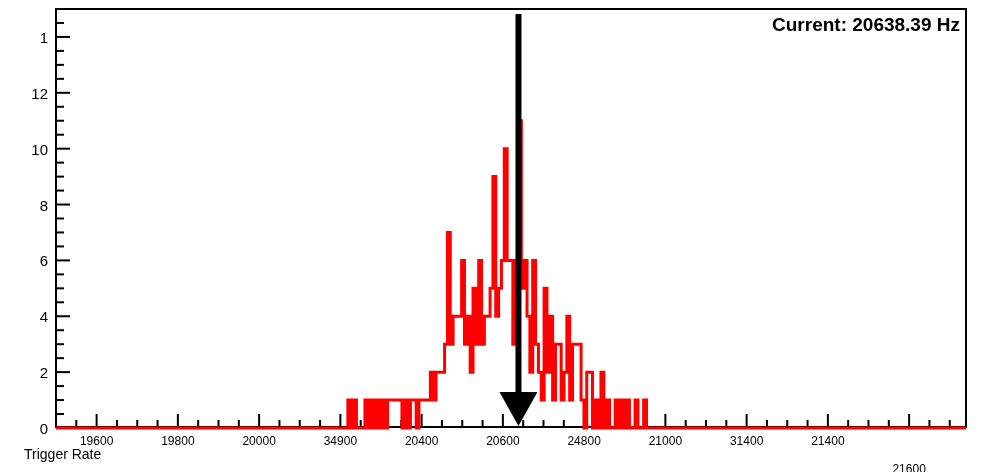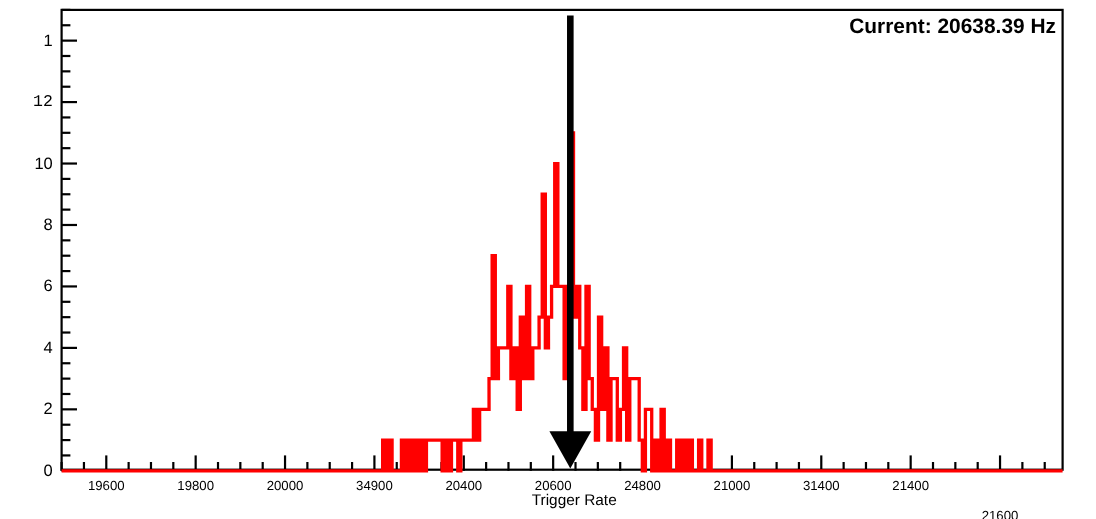--- a/index.html
+++ b/index.html
@@ -13,21 +13,21 @@
 
   
   #plotsvg{position:absolute;left:0;top:0;width:996px;height:472px;}
 
   
   #title{position:absolute;right:36px;top:14px;
          font-size:19px;font-weight:bold;color:#000;letter-spacing:0px;
          white-space:nowrap;}
 
   
-  #xtitle{position:absolute;left:0;top:446px;width:996px;text-align:center;
+  #xtitle{position:absolute;left:0;top:446px;width:996px;
           font-size:14px;color:#000;}
   #xtitle span{position:relative;left:24px;}
 
   .ticklbl{position:absolute;font-size:12px;color:#000;white-space:nowrap;
            transform:translateX(-50%);}
   .yticklbl{position:absolute;font-size:15px;color:#000;white-space:nowrap;
             transform:translateY(-50%);text-align:right;}
 </style>
 </head>
 <body>
@@ -137,21 +137,21 @@
       <div class="ticklbl" style="left: 827.875px; top: 434px;">21400</div>
       <div class="ticklbl" style="left: 909.125px; top: 434px; margin-top: 28px;">21600</div>
     </div>
   <div id="lbl-y">
       <div class="yticklbl" style="left: 20px; width: 28px; top: 428px;">0</div>
       <div class="yticklbl" style="left: 20px; width: 28px; top: 372.133px;">2</div>
       <div class="yticklbl" style="left: 20px; width: 28px; top: 316.267px;">4</div>
       <div class="yticklbl" style="left: 20px; width: 28px; top: 260.4px;">6</div>
       <div class="yticklbl" style="left: 20px; width: 28px; top: 204.533px;">8</div>
       <div class="yticklbl" style="left: 20px; width: 28px; top: 148.667px;">10</div>
-      <div class="yticklbl" style="left: 20px; width: 28px; top: 92.8px; font-family: Liberation Mono, monospace;">12</div>
+      <div class="yticklbl" style="left: 20px; width: 28px; top: 92.8px;">12</div>
       <div class="yticklbl" style="left: 20px; width: 28px; top: 36.9333px;">1</div>
     </div>
 
   <div id="title">Current: 20638.39 Hz</div>
 
   <div id="xtitle"><span>Trigger Rate</span></div>
 
 </div>
 
 </body></html>

